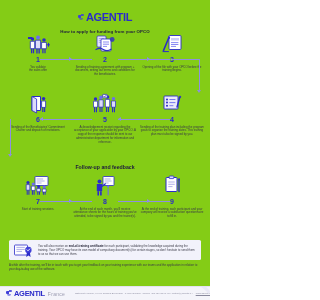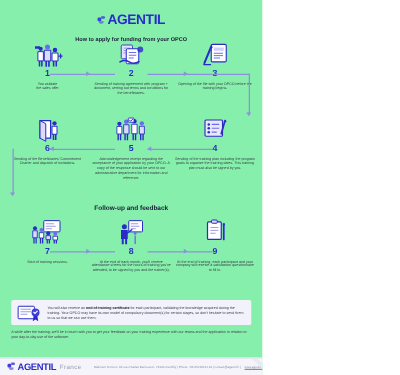--- a/index.html
+++ b/index.html
@@ -3,21 +3,21 @@
 <meta charset="utf-8">
 <style>
   * { margin:0; padding:0; box-sizing:border-box; }
   html,body { width:210px; height:300px; overflow:hidden; }
   body {
     font-family:"Liberation Sans", sans-serif;
     background:#ffffff;
     color:#3c3c46;
     position:relative;
   }
-  .page { width:210px; height:300px; position:relative; background:#86efac; }
+  .page { width:210px; height:300px; position:relative; background:#84cc16; }
 
   
   .header { padding-top:7px; text-align:center; }
   .logo { display:inline-flex; align-items:center; justify-content:center; gap:1px; }
   .logo-mark { width:7px; height:7px; position:relative; display:inline-block; }
   .logo-mark i { position:absolute; background:#4040d8; display:block; }
   .logo-mark i:nth-child(1){ left:0; top:1px; width:3px; height:3px; border-radius:1px 0 0 1px; }
   .logo-mark i:nth-child(2){ left:2.6px; top:0px; width:3.6px; height:2px; border-radius:0 2px 2px 0; opacity:.85;}
   .logo-mark i:nth-child(3){ left:1.4px; top:3.6px; width:3.6px; height:2.2px; border-radius:0 0 2px 2px; opacity:.6;}
   .logo-text { font-size:11px; font-weight:bold; color:#2b2bc9; letter-spacing:-.3px; line-height:11px; }

